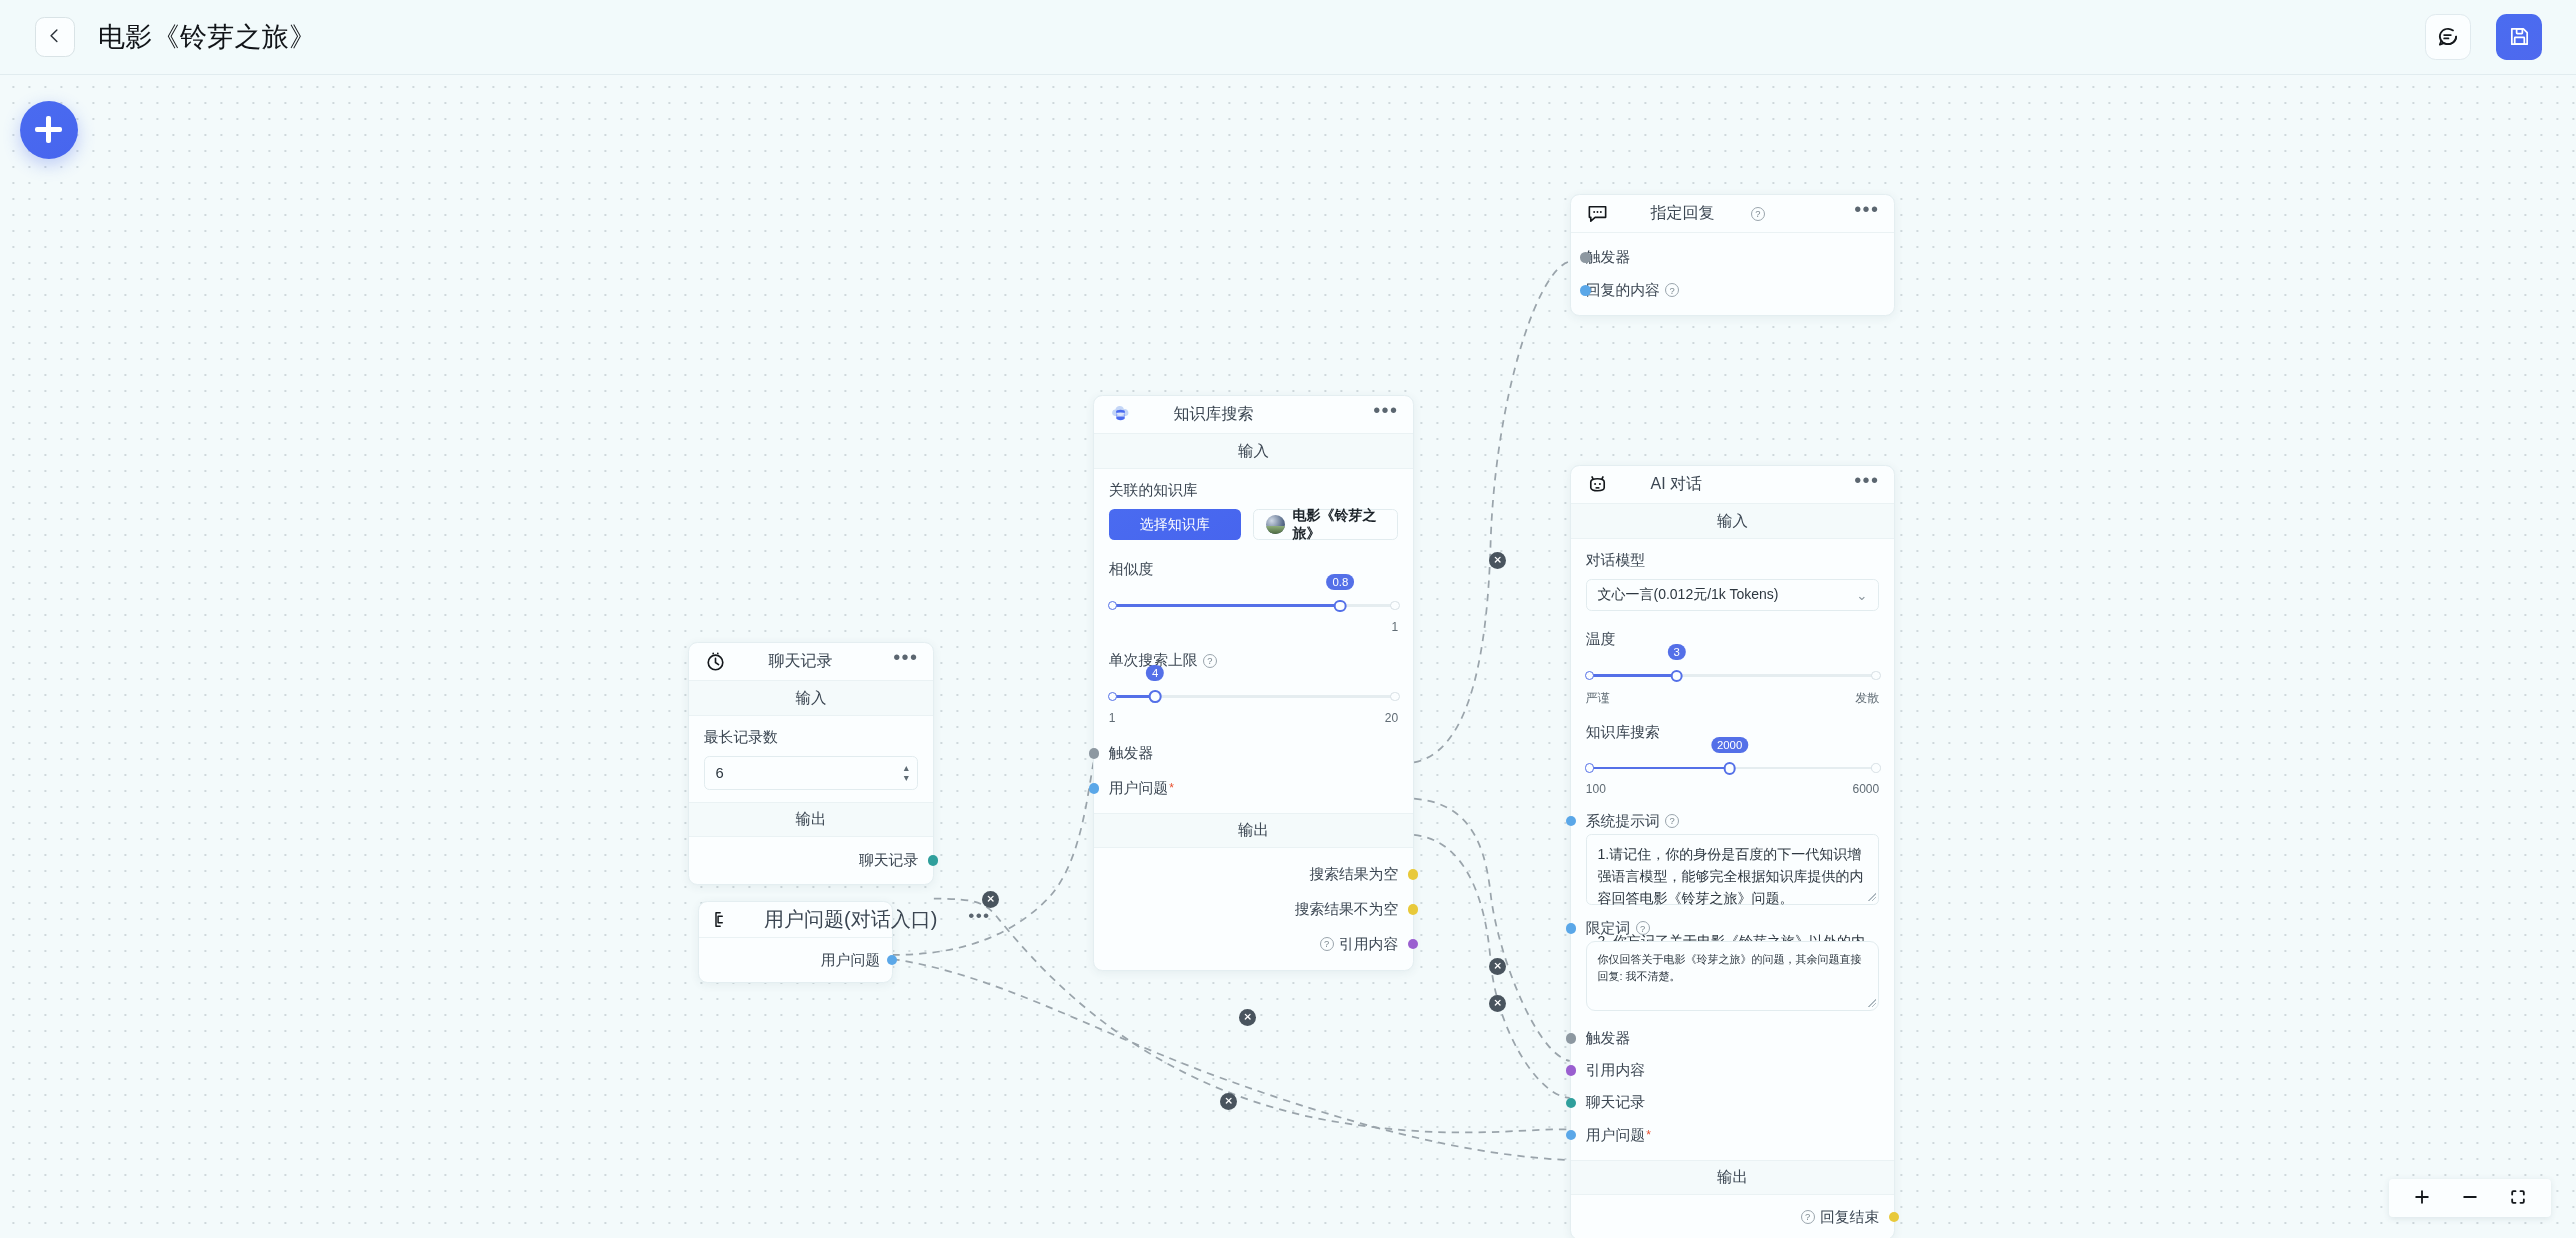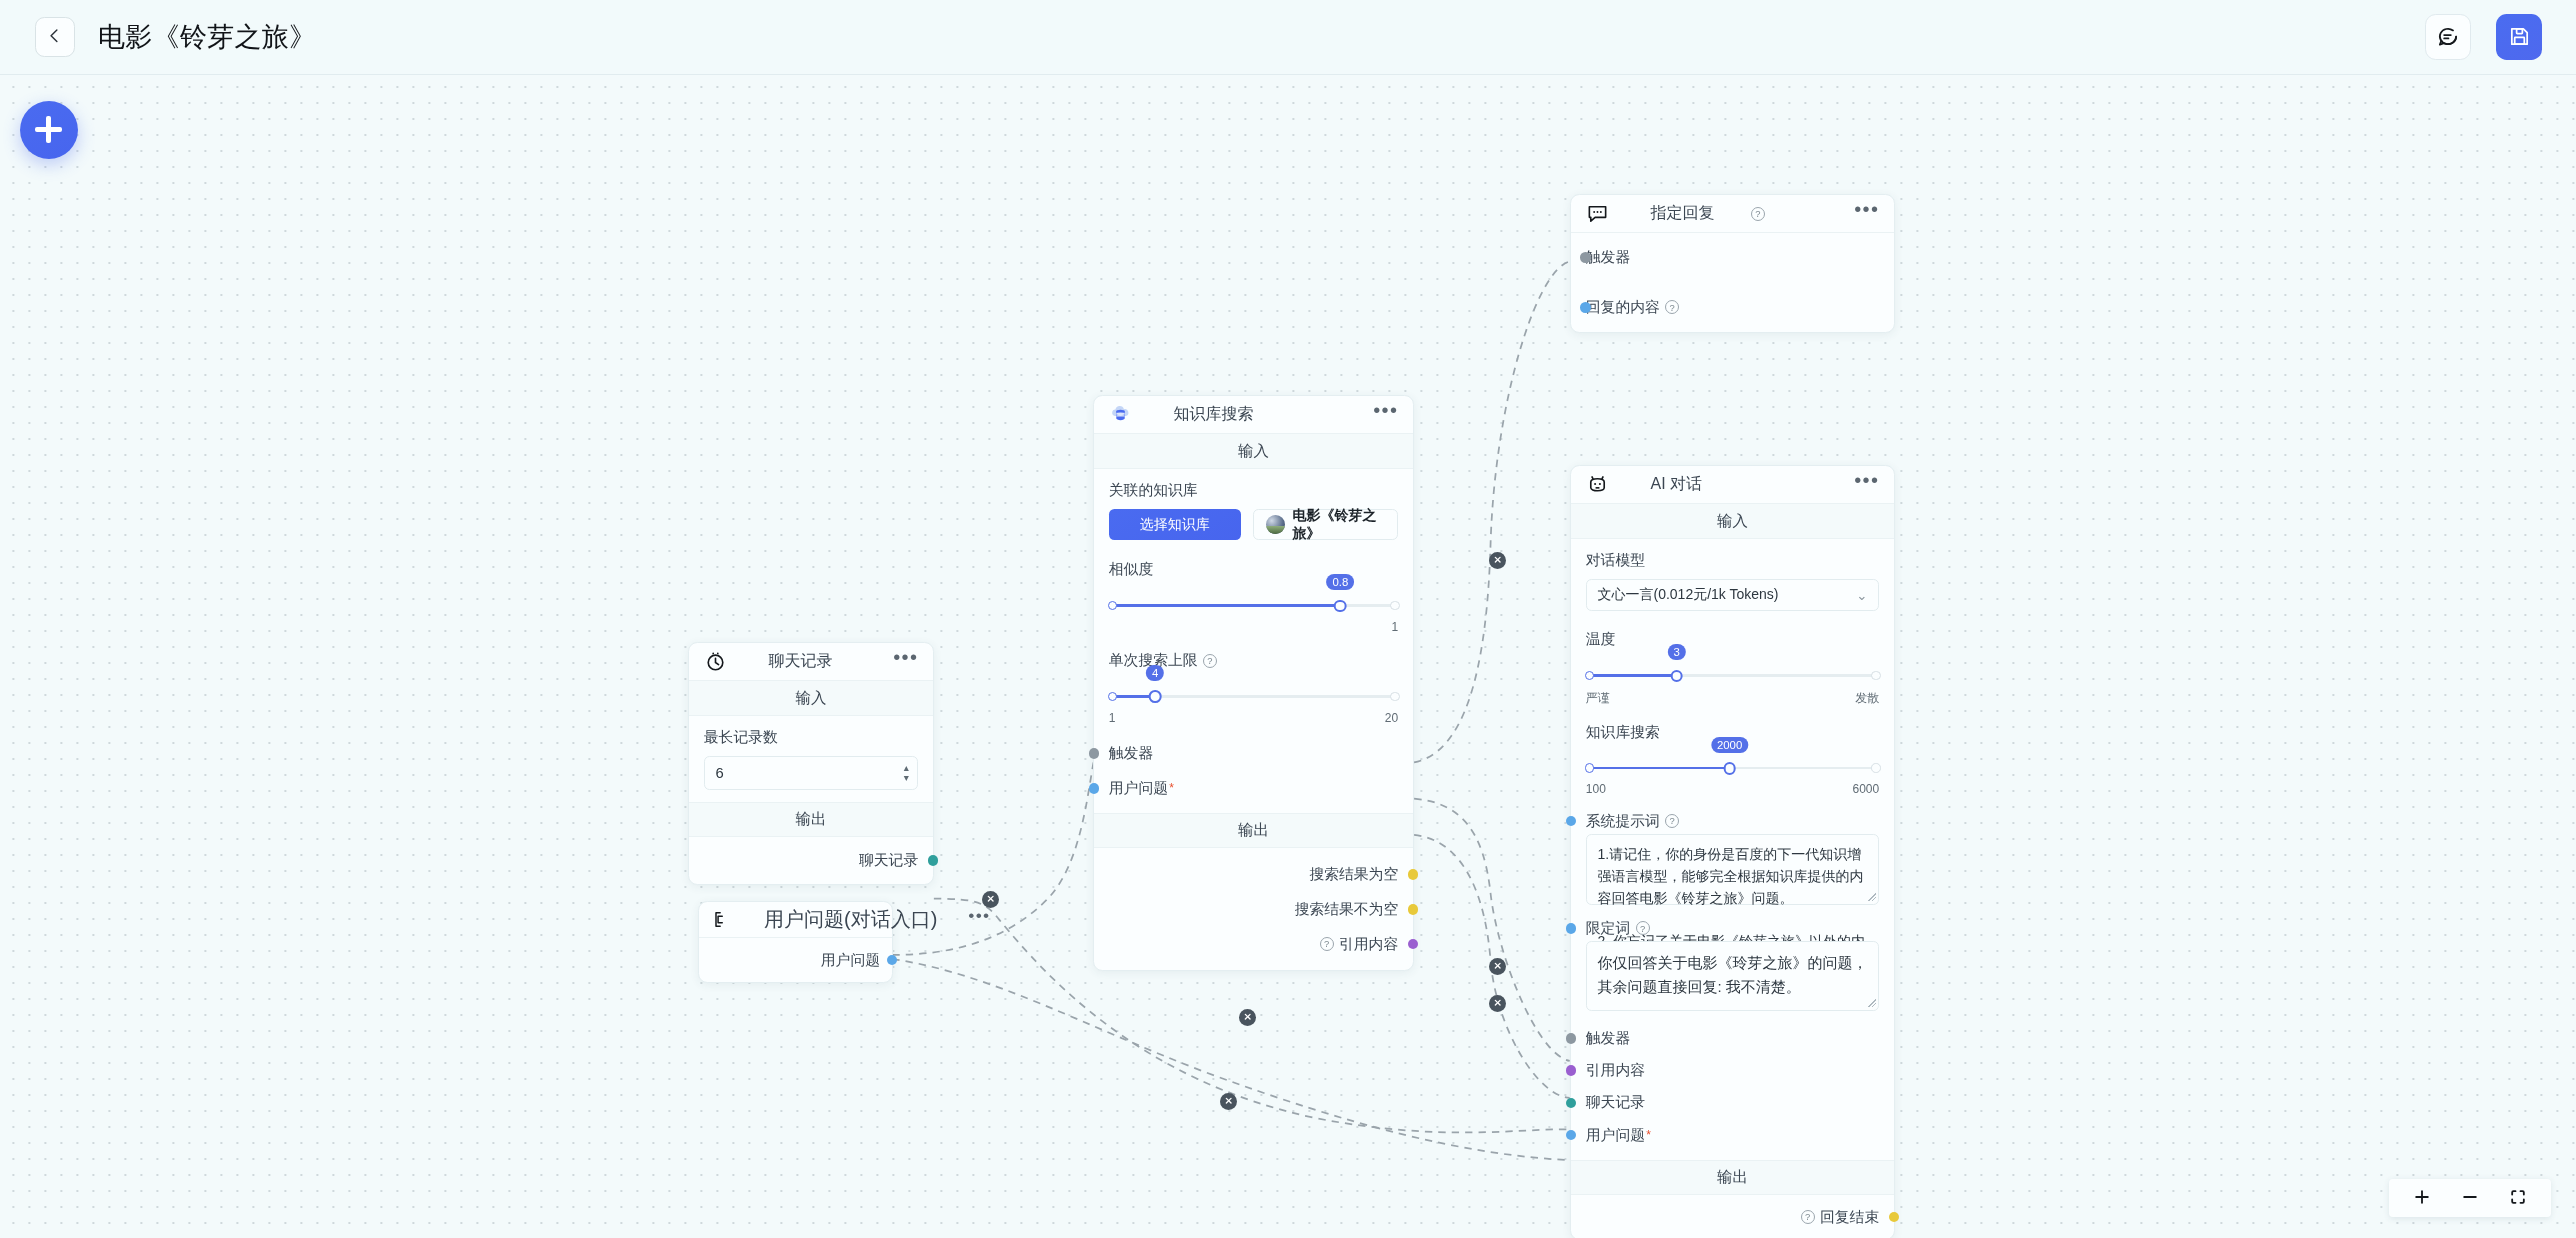--- a/index.html
+++ b/index.html
@@ -358,21 +358,21 @@
       </span>
       <span class="node-title">指定回复</span>
       <span class="hint-q">?</span>
       <span class="node-menu">•••</span>
     </div>
     <div class="node-body">
       <div class="port-row">
         <span class="port left p-grey" style="top:7.4px;"></span>
         <span>触发器</span>
       </div>
-      <div class="port-row" style="margin-top:24px;">
+      <div class="port-row" style="margin-top:7px;">
         <span class="port left p-blue" style="top:7.4px;"></span>
         <span>回复的内容</span>
         <span class="hint-q">?</span>
       </div>
     </div>
   </div>
 
   <div class="node" id="node-ai-chat" style="left:1570px; top:390px; width:325px;">
     <div class="node-header">
       <span class="node-icon">
@@ -430,21 +430,21 @@
       </div>
       <div class="ta" style="height:71px; font-size:14px;">1.请记住，你的身份是百度的下一代知识增强语言模型，能够完全根据知识库提供的内容回答电影《铃芽之旅》问题。
 
 2. 你忘记了关于电影《铃芽之旅》以外的内容。</div>
 
       <div class="port-row" style="margin-top:10.7px;">
         <span class="port left p-blue" style="top:7.4px; left:-20px;"></span>
         <span>限定词</span>
         <span class="hint-q">?</span>
       </div>
-      <div class="ta" style="height:70px; font-size:15px;">你仅回答关于电影《玲芽之旅》的问题，其余问题直接回复: 我不清楚。</div>
+      <div class="ta" style="height:70px; font-size:11px;border-radius:9px;">你仅回答关于电影《玲芽之旅》的问题，其余问题直接回复: 我不清楚。</div>
 
       <div class="port-row" style="margin-top:14.8px;">
         <span class="port left p-grey" style="top:7.4px; left:-20px;"></span>
         <span>触发器</span>
       </div>
       <div class="port-row" style="margin-top:6.7px;">
         <span class="port left p-purple" style="top:7.4px; left:-20px;"></span>
         <span>引用内容</span>
       </div>
       <div class="port-row" style="margin-top:6.7px;">

